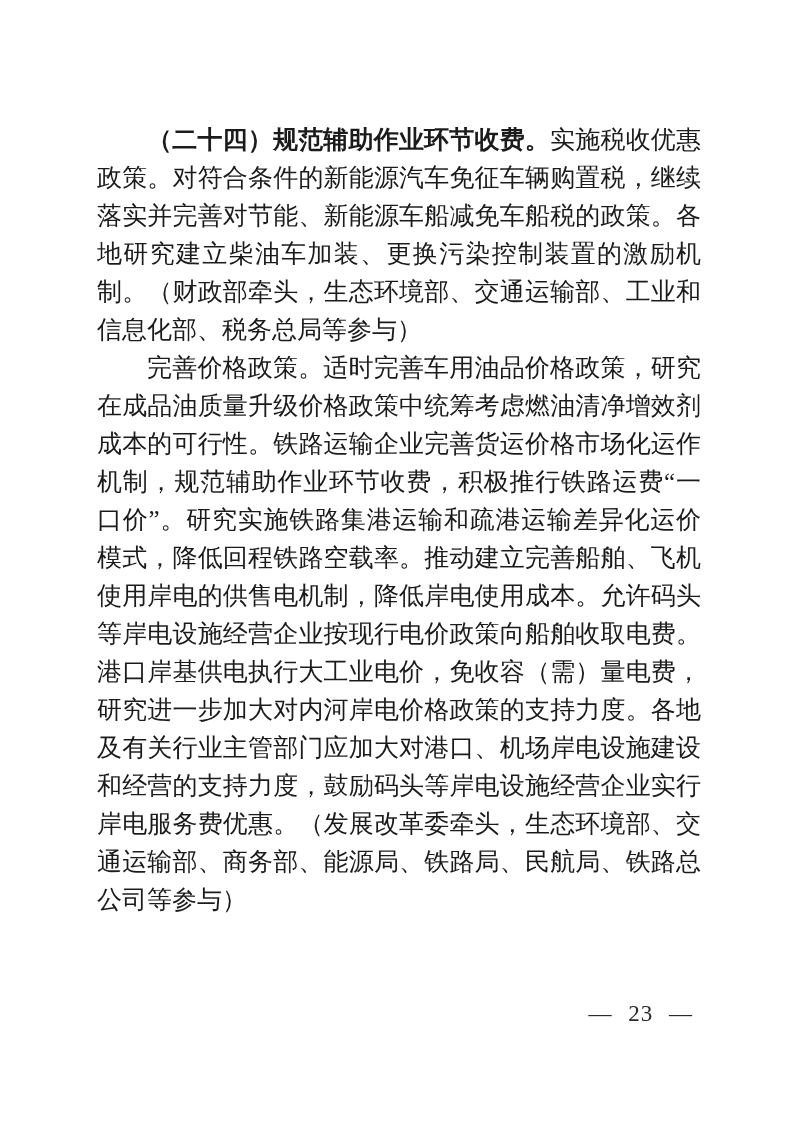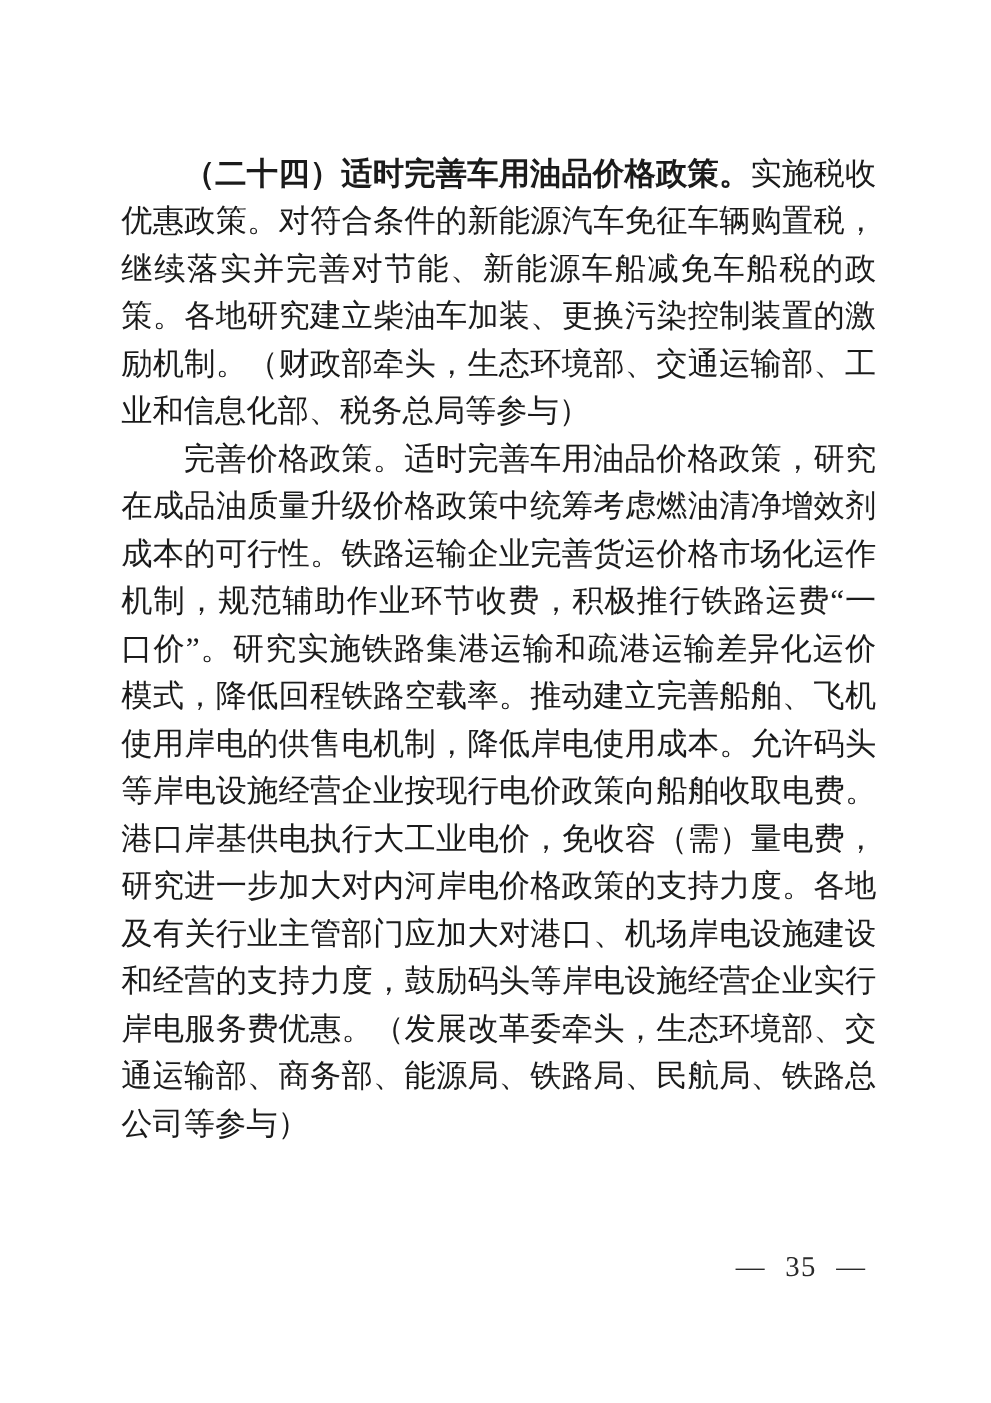--- a/index.html
+++ b/index.html
@@ -53,21 +53,21 @@
   }
 </style>
 </head>
 <body>
 
 <div class="page">
 
   <div class="text-block">
 
 
-    <p class="para indent"><span class="seg-heading">（二十四）适时完善车用油品价格政策。</span><span>实施税收优惠政策。对符合条件的新能源汽车免征车辆购置税，继续落实并完善对节能、新能源车船减免车船税的政策。各地研究建立柴油车加装、更换污染控制装置的激励机制。（财政部牵头，生态环境部、交通运输部、工业和信息化部、税务总局等参与）</span></p>
+    <p class="para indent"><span class="seg-heading">（二十四）规范辅助作业环节收费。</span><span>实施税收优惠政策。对符合条件的新能源汽车免征车辆购置税，继续落实并完善对节能、新能源车船减免车船税的政策。各地研究建立柴油车加装、更换污染控制装置的激励机制。（财政部牵头，生态环境部、交通运输部、工业和信息化部、税务总局等参与）</span></p>
 
     <p class="para indent"><span class="seg-heading"></span><span>完善价格政策。适时完善车用油品价格政策，研究在成品油质量升级价格政策中统筹考虑燃油清净增效剂成本的可行性。铁路运输企业完善货运价格市场化运作机制，规范辅助作业环节收费，积极推行铁路运费“一口价”。研究实施铁路集港运输和疏港运输差异化运价模式，降低回程铁路空载率。推动建立完善船舶、飞机使用岸电的供售电机制，降低岸电使用成本。允许码头等岸电设施经营企业按现行电价政策向船舶收取电费。港口岸基供电执行大工业电价，免收容（需）量电费，研究进一步加大对内河岸电价格政策的支持力度。各地及有关行业主管部门应加大对港口、机场岸电设施建设和经营的支持力度，鼓励码头等岸电设施经营企业实行岸电服务费优惠。（发展改革委牵头，生态环境部、交通运输部、商务部、能源局、铁路局、民航局、铁路总公司等参与）</span></p>
 
   </div>
 
-  <div class="page-number">— 35 —</div>
+  <div class="page-number">— 23 —</div>
 
 </div>
 
 </body></html>

